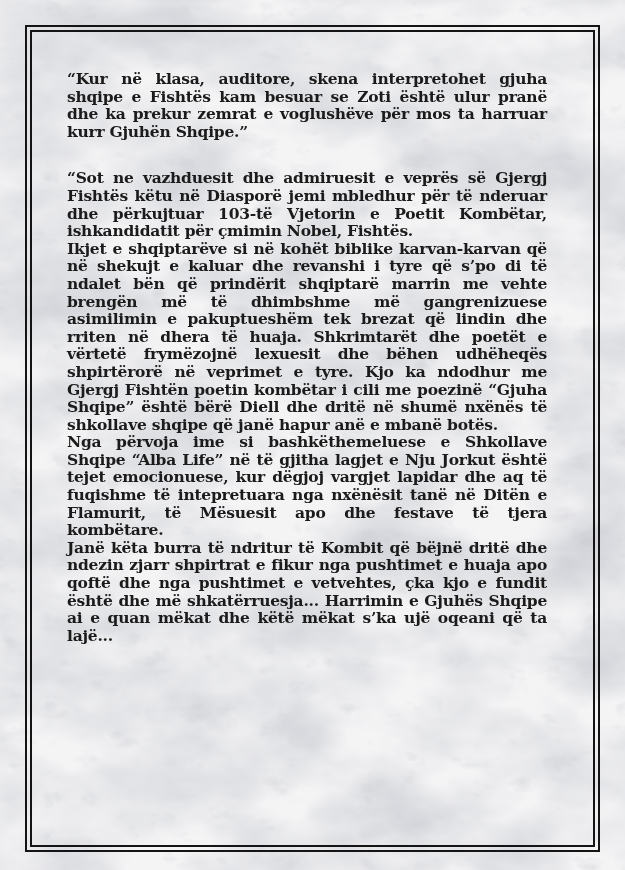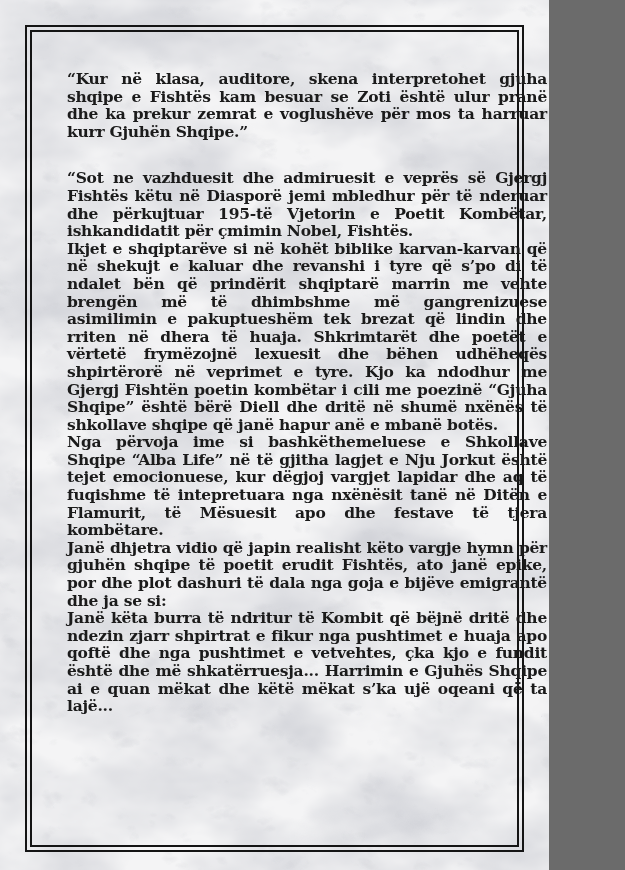--- a/index.html
+++ b/index.html
@@ -1,20 +1,20 @@
 <!DOCTYPE html>
 <html><head>
 <meta charset="utf-8">
 <style>
   html, body { margin: 0; padding: 0; }
   body { background: #6b6b6b; }
 
   .page {
     position: relative;
-    width: 549px;
+    width: 625px;
     height: 870px;
     overflow: hidden;
     background: #f4f4f5;
     box-shadow: inset 2px 0 3px rgba(0,0,0,0.15);
   }
 
   .marble {
     position: absolute;
     left: 0; top: 0;
     width: 625px; height: 870px;
@@ -74,20 +74,19 @@
     <rect width="625" height="870" filter="url(#marbleClouds)"></rect>
     <rect width="625" height="870" filter="url(#marbleGrain)" opacity="0.55"></rect>
   </svg>
 
   <div class="frame-outer">
     <div class="frame-inner"></div>
   </div>
 
   <div class="content">
     <p class="lead">“Kur në klasa, auditore, skena interpretohet gjuha shqipe e Fishtës kam besuar se Zoti është ulur pranë dhe ka prekur zemrat e voglushëve për mos ta harruar kurr Gjuhën Shqipe.”</p>
-    <p>“Sot ne vazhduesit dhe admiruesit e veprës së Gjergj Fishtës këtu në Diasporë jemi mbledhur për të nderuar dhe përkujtuar 195-të Vjetorin e Poetit Kombëtar, ishkandidatit për çmimin Nobel, Fishtës.</p>
+    <p>“Sot ne vazhduesit dhe admiruesit e veprës së Gjergj Fishtës këtu në Diasporë jemi mbledhur për të nderuar dhe përkujtuar 103-të Vjetorin e Poetit Kombëtar, ishkandidatit për çmimin Nobel, Fishtës.</p>
     <p>Ikjet e shqiptarëve si në kohët biblike karvan-karvan që në shekujt e kaluar dhe revanshi i tyre që s’po di të ndalet bën që prindërit shqiptarë marrin me vehte brengën më të dhimbshme më gangrenizuese asimilimin e pakuptueshëm tek brezat që lindin dhe rriten në dhera të huaja. Shkrimtarët dhe poetët e vërtetë frymëzojnë lexuesit dhe bëhen udhëheqës shpirtërorë në veprimet e tyre. Kjo ka ndodhur me Gjergj Fishtën poetin kombëtar i cili me poezinë “Gjuha Shqipe” është bërë Diell dhe dritë në shumë nxënës të shkollave shqipe që janë hapur anë e mbanë botës.</p>
     <p>Nga përvoja ime si bashkëthemeluese e Shkollave Shqipe “Alba Life” në të gjitha lagjet e Nju Jorkut është tejet emocionuese, kur dëgjoj vargjet lapidar dhe aq të fuqishme të intepretuara nga nxënësit tanë në Ditën e Flamurit, të Mësuesit apo dhe festave të tjera kombëtare.</p>
-    <p>Janë dhjetra vidio që japin realisht këto vargje hymn për gjuhën shqipe të poetit erudit Fishtës, ato janë epike, por dhe plot dashuri të dala nga goja e bijëve emigrantë dhe ja se si:</p>
     <p>Janë këta burra të ndritur të Kombit që bëjnë dritë dhe ndezin zjarr shpirtrat e fikur nga pushtimet e huaja apo qoftë dhe nga pushtimet e vetvehtes, çka kjo e fundit është dhe më shkatërruesja... Harrimin e Gjuhës Shqipe ai e quan mëkat dhe këtë mëkat s’ka ujë oqeani që ta lajë...</p>
   </div>
 
 </div>
 
 </body></html>

